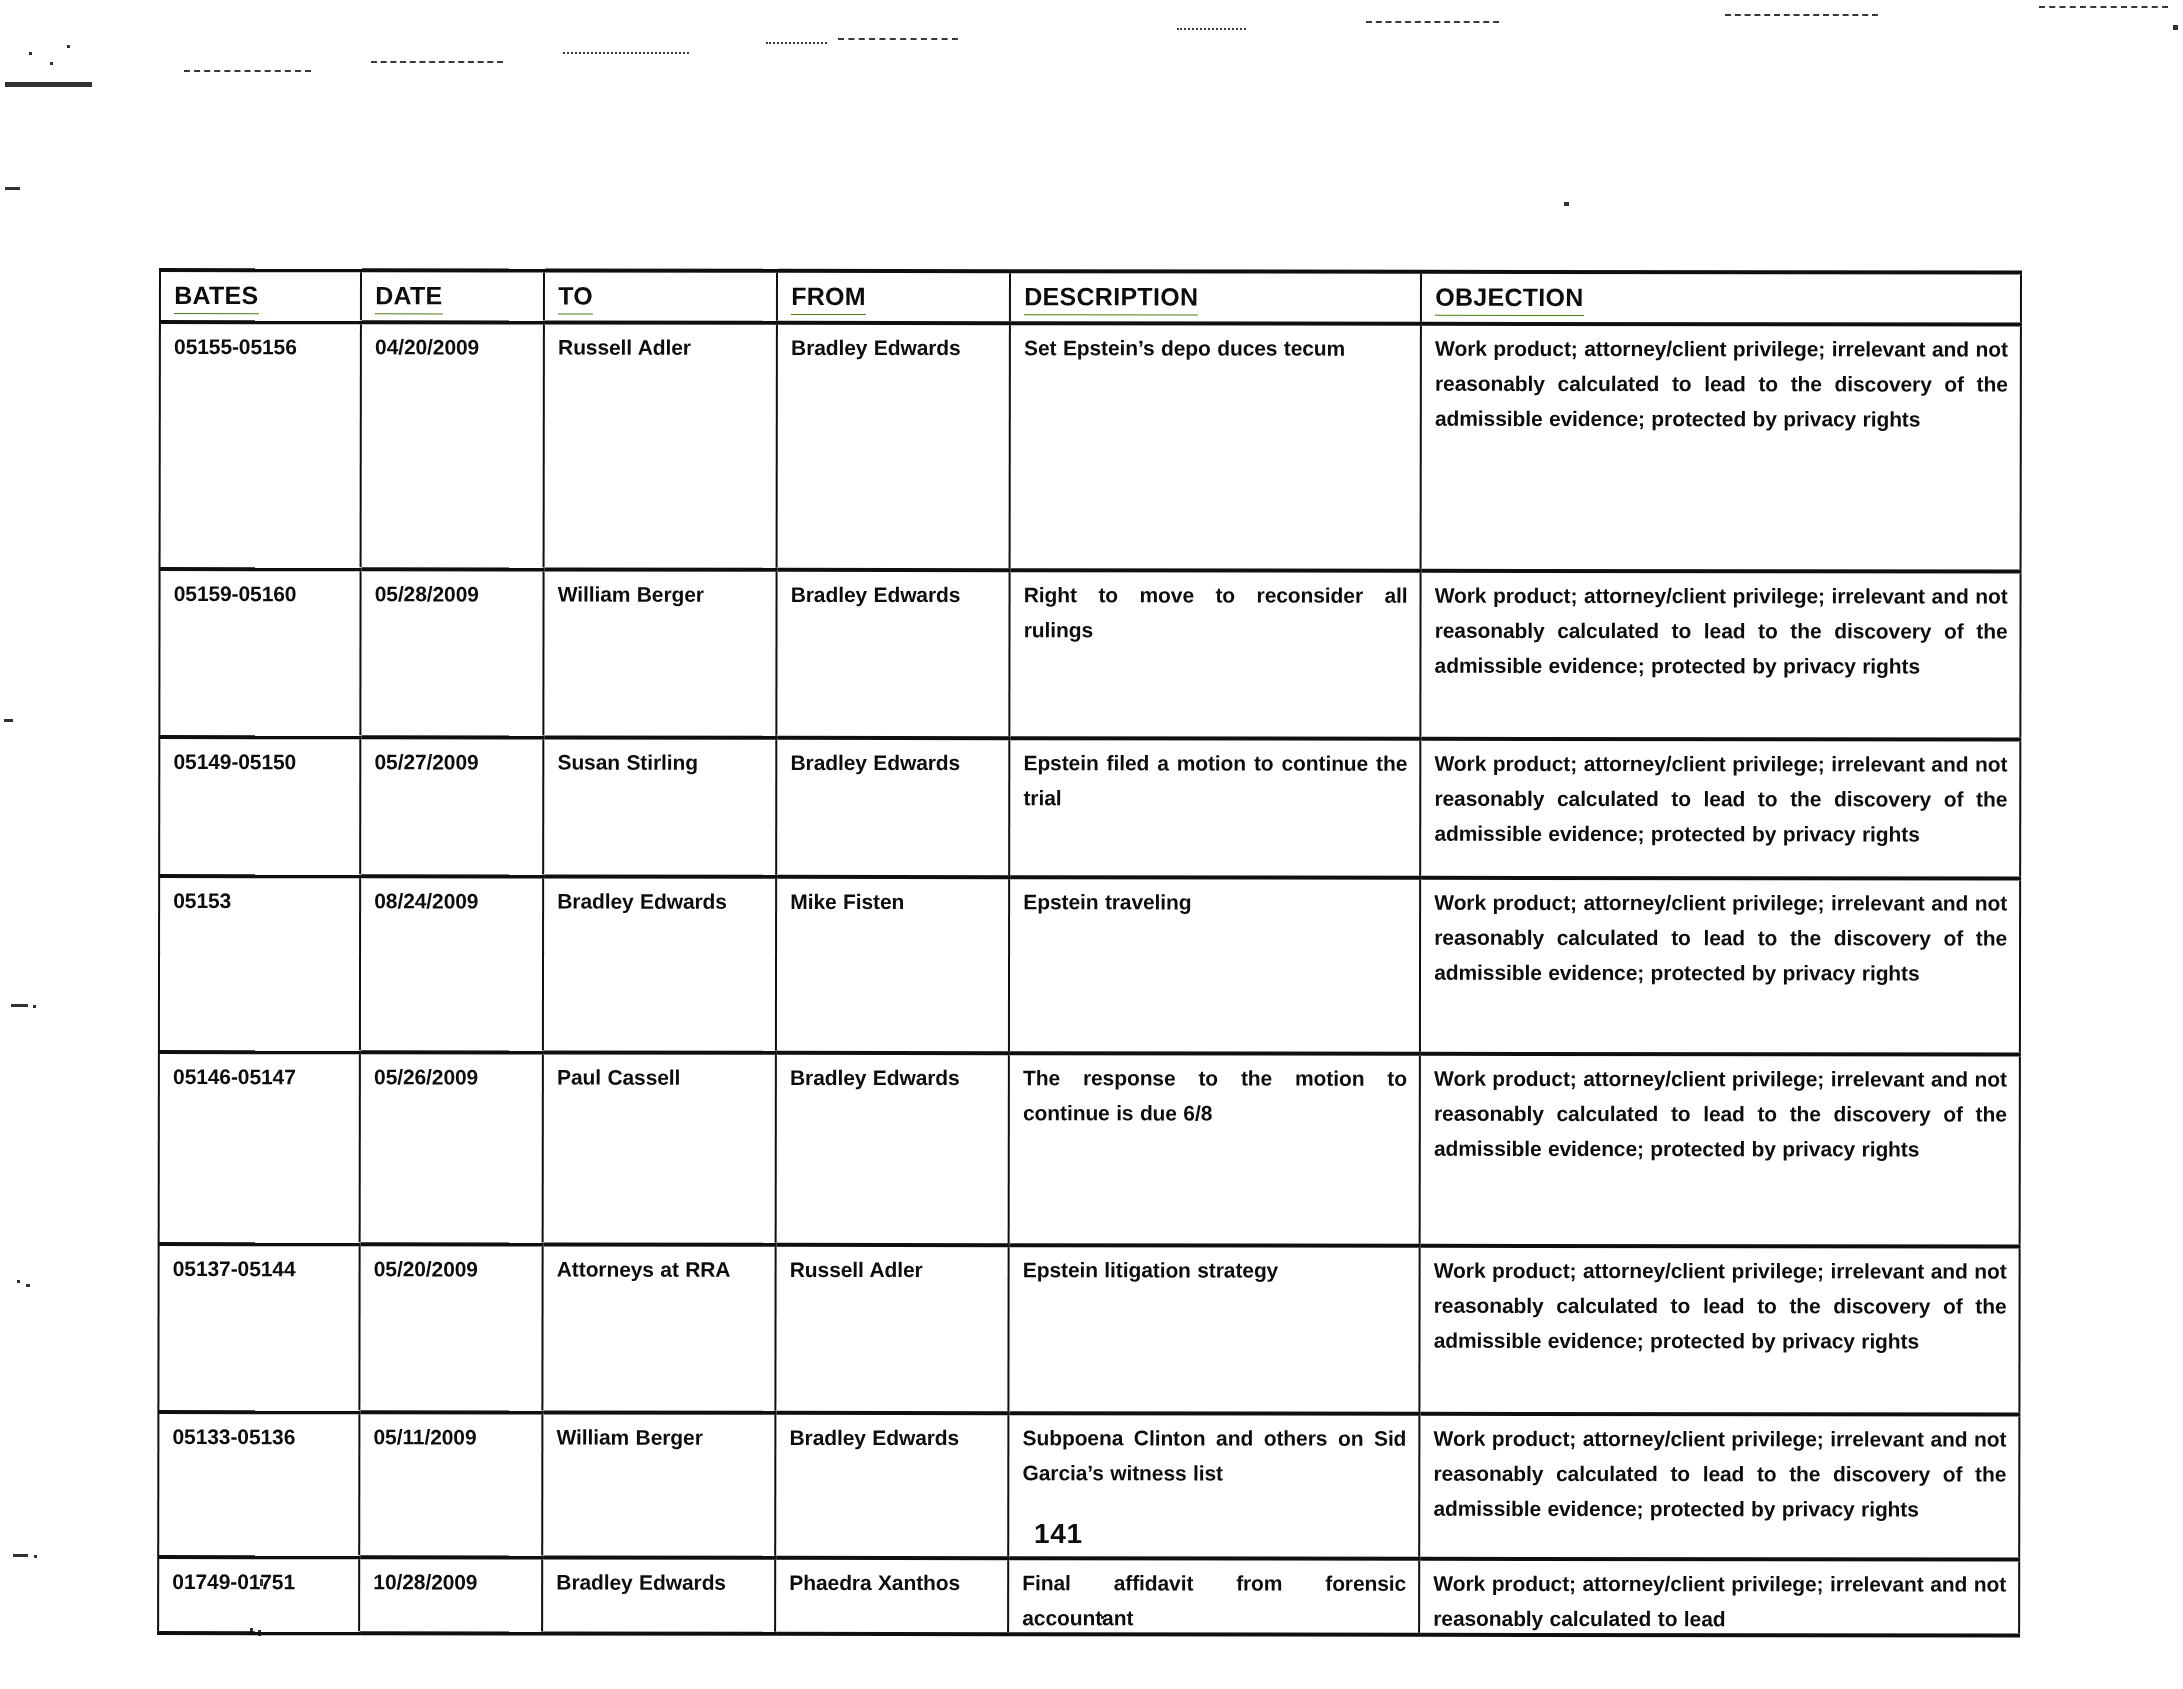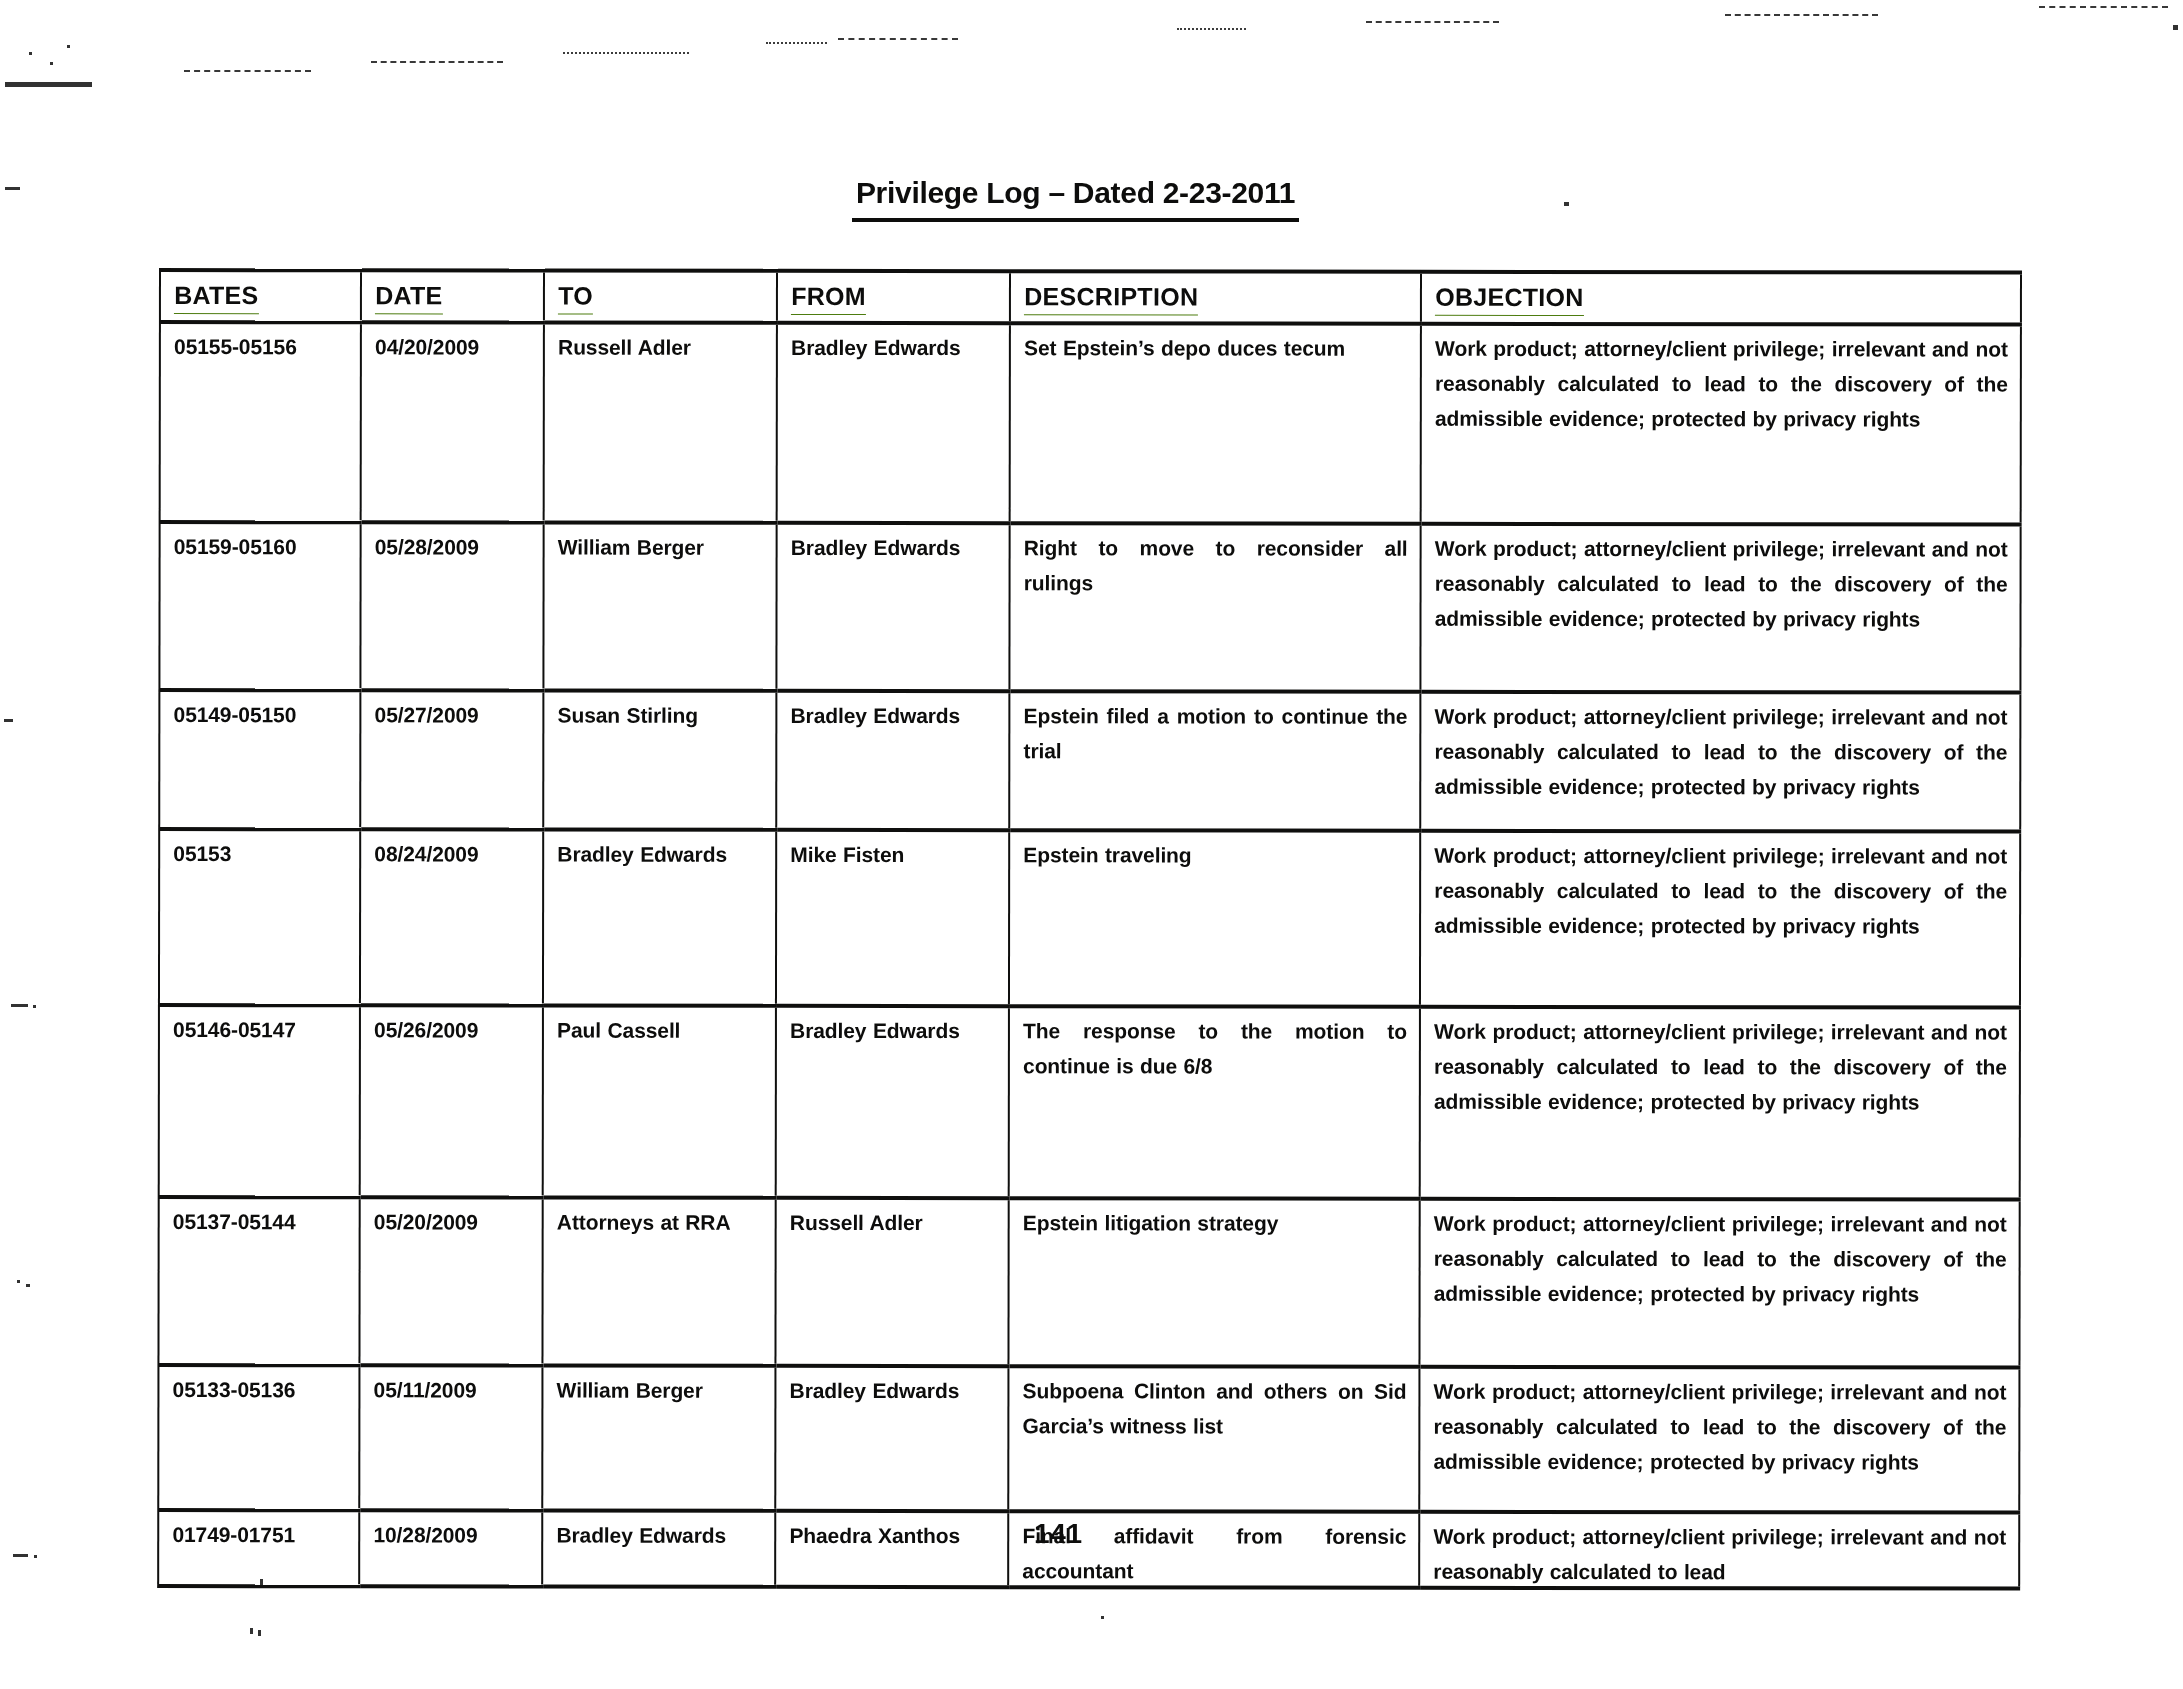--- a/index.html
+++ b/index.html
@@ -130,23 +130,20 @@
     <div class="art" style="left:13.2px; top:1554px; width:14.5px; height:3.3px;"></div>
     <div class="art" style="left:34px; top:1555px; width:3.3px;  height:2.6px;"></div>
     <div class="art" style="left:260px; top:1579px; width:2.6px; height:6.6px;"></div>
     <div class="art" style="left:250px; top:1628px; width:2.6px; height:6px;"></div>
     <div class="art" style="left:258px; top:1630px; width:2.6px; height:6px;"></div>
     <div class="art" style="left:1564px; top:202px; width:4.6px; height:4px;"></div>
     <div class="art" style="left:1101px; top:1616px; width:3.3px; height:2.6px;"></div>
   </div>
 
   <div class="titles">
-    <div>
-      <span class="u">Privilege Log – Dated 2-23-2011</span>
-    </div>
   </div>
 
   <table class="logtable">
     <colgroup>
       <col style="width:201px">
         <col style="width:183px">
         <col style="width:233px">
       <col style="width:233px">
         <col style="width:411px">
         <col style="width:600px">
@@ -169,21 +166,21 @@
       <td class="c-date">
             <div class="cellbox" style="height: 196px;">04/20/2009</div>
           </td>
       <td class="c-to">
             <div class="cellbox" style="height: 196px;">Russell Adler</div>
           </td>
       <td class="c-from">
             <div class="cellbox" style="height: 196px;">Bradley Edwards</div>
           </td>
       <td class="c-desc">
-            <div class="cellbox" style="height: 196px;">Set Epstein’s depo duces tecum</div>
+            <div class="cellbox" style="height: 243px;">Set Epstein’s depo duces tecum</div>
           </td>
       <td class="c-obj">
             <div class="cellbox" style="height: 196px;">Work product; attorney/client privilege; irrelevant and not reasonably calculated to lead to the discovery of the admissible evidence; protected by privacy rights</div>
           </td>
     </tr>
         <tr style="height: 134px;">
       <td class="c-bates">
             <div class="cellbox" style="height: 131px;">05159-05160</div>
           </td>
       <td class="c-date">

